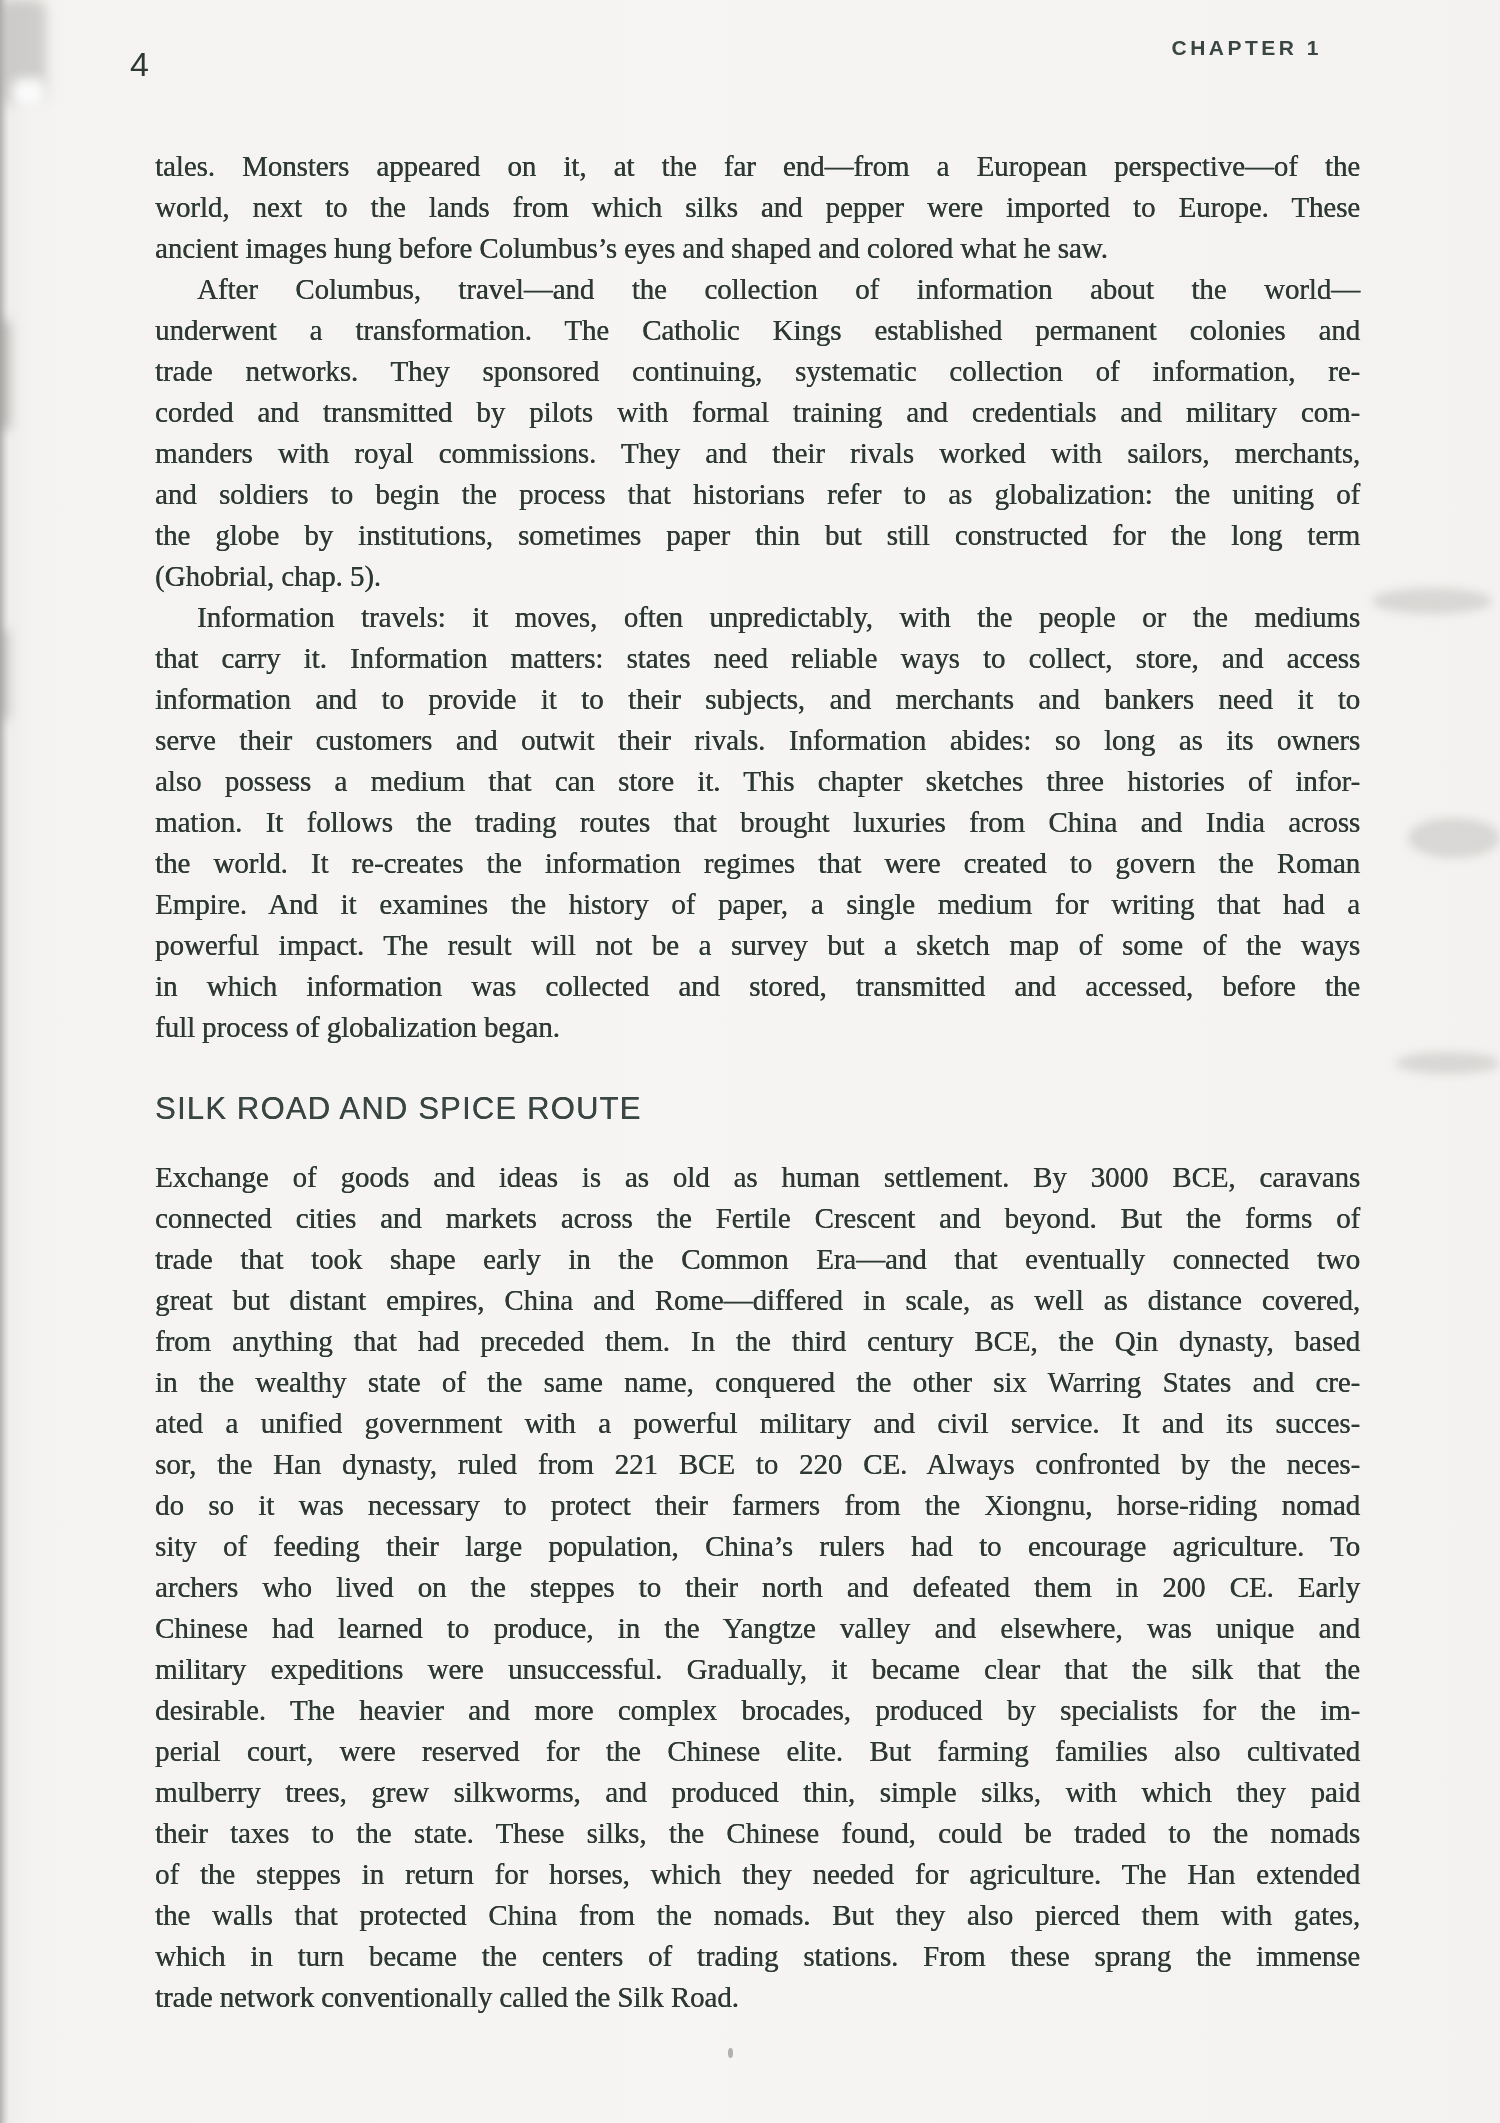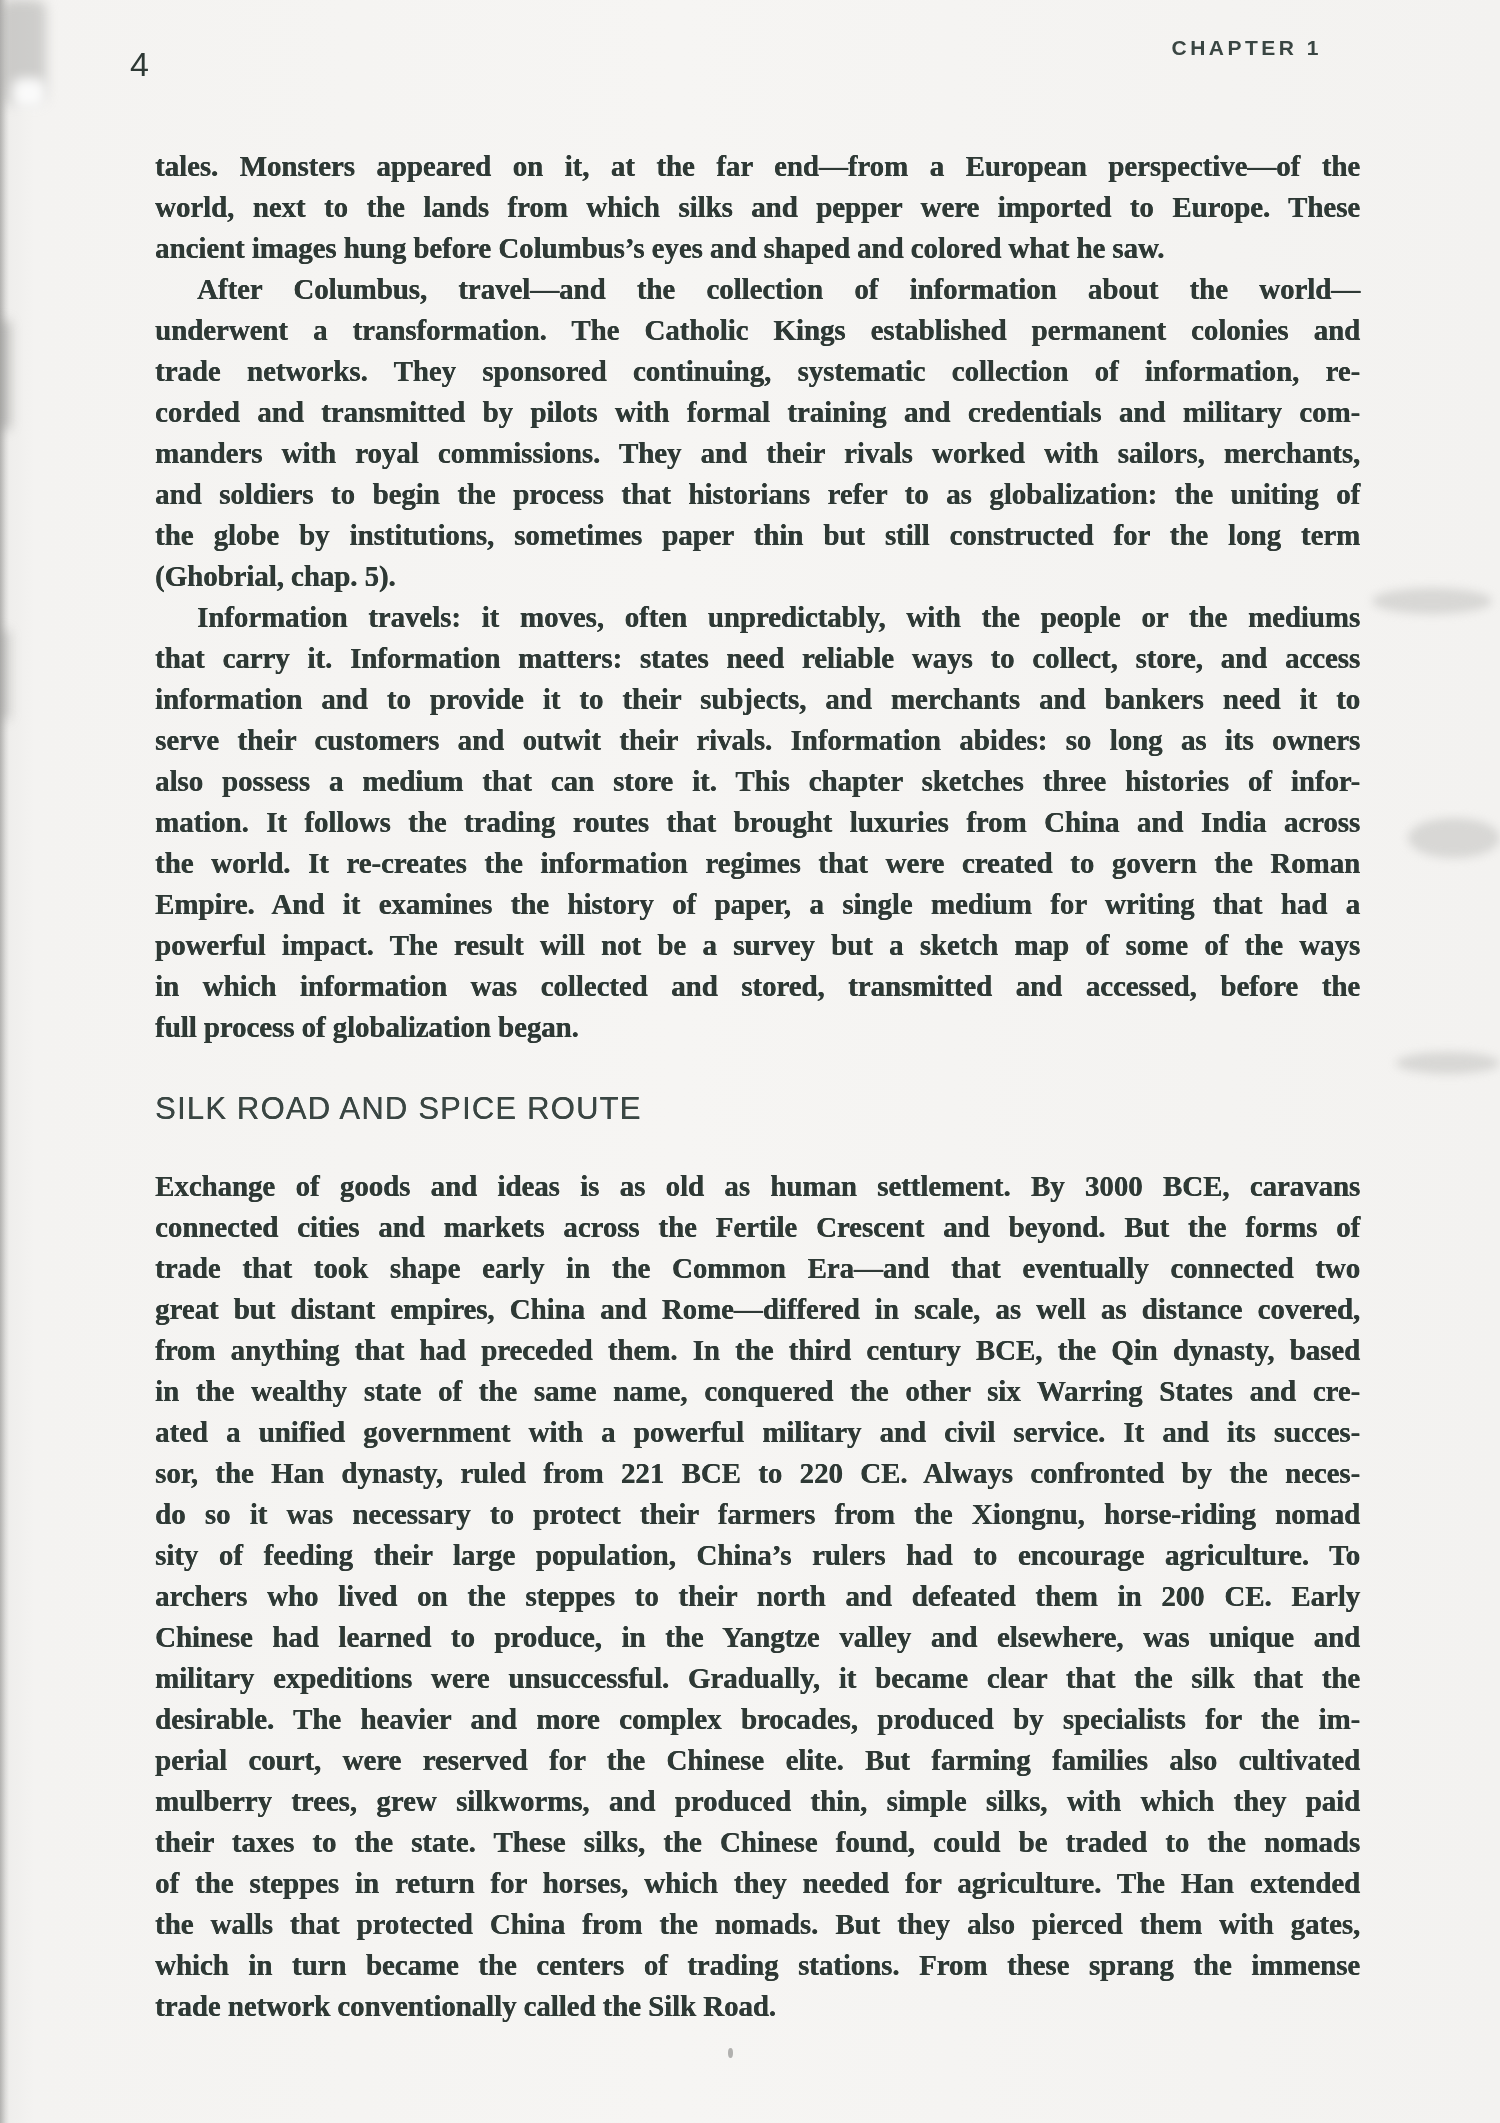--- a/index.html
+++ b/index.html
@@ -69,21 +69,21 @@
     letter-spacing: 3.5px;
     color: var(--head-ink, #3a4643);
   }
 
   .content {
     position: absolute;
     left: 155px;
     top: 146px;
     width: 1205px;
   }
-  .para { margin: 0; font-weight: bold; }
+  .para { margin: 0; }
   .line {
     font-size: 29px;
     line-height: 41px;
     letter-spacing: -0.1px;
     text-align: justify;
     text-align-last: justify;
     -moz-text-align-last: justify;
     text-shadow: 0.35px 0 0 currentColor;
     white-space: normal;
   }
@@ -96,21 +96,21 @@
   .section-heading {
     margin: 40px 0 0 0;
     font-family: "Liberation Sans", sans-serif;
     font-size: 31px;
     line-height: 42px;
     font-weight: 400;
     letter-spacing: 1.2px;
     color: var(--head-ink, #3a4643);
     text-shadow: 0.3px 0 0 currentColor;
   }
-  .section-body { margin-top: 36px; }
+  .section-body { margin-top: 27px; }
 </style>
 </head>
 <body>
 
 <div class="scan-page">
   <div class="edge-strip"></div>
   <div class="patch patch-a"></div>
   <div class="patch patch-b"></div>
   <div class="patch patch-c"></div>
   <div class="patch patch-d"></div>

